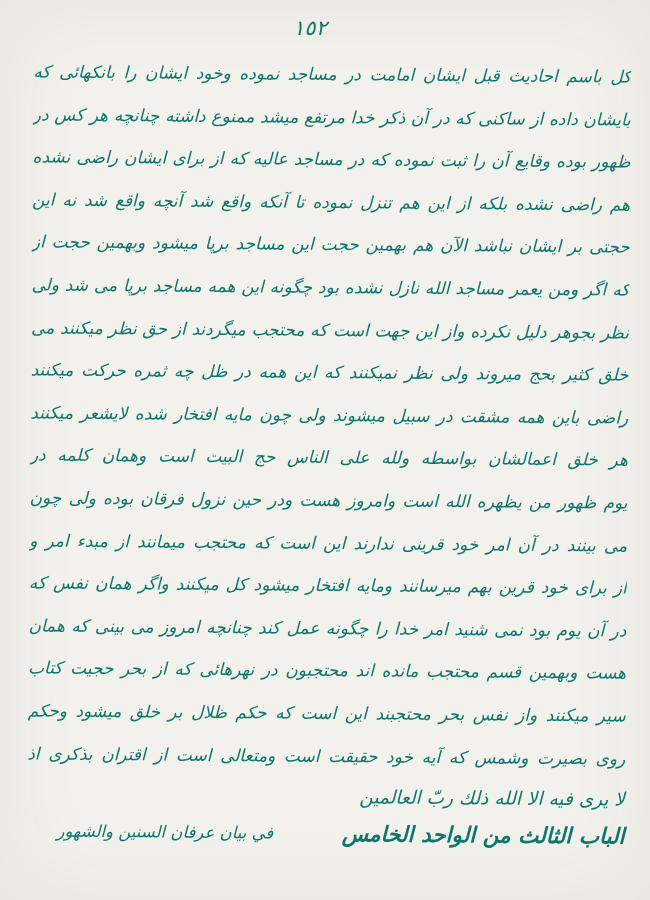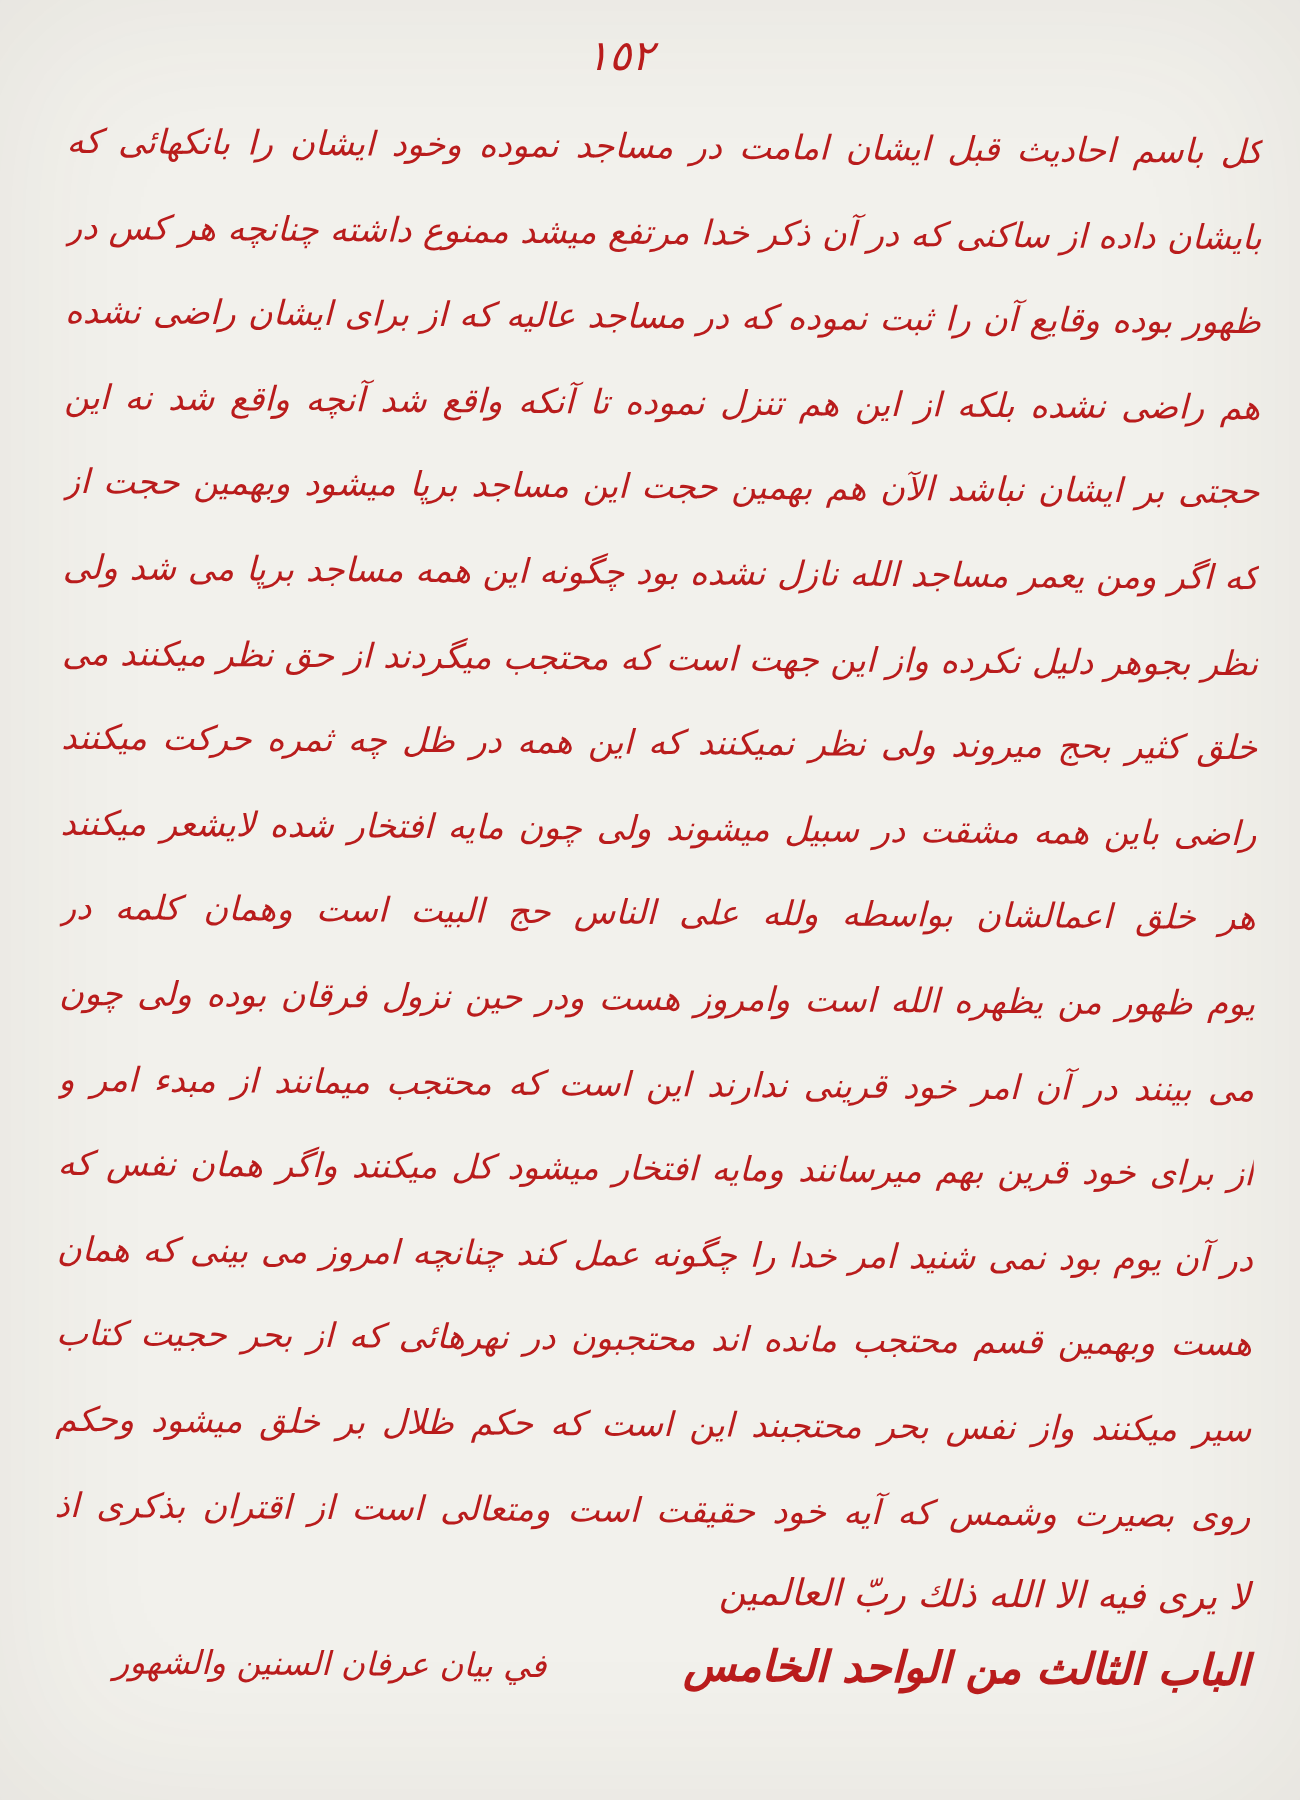--- a/index.html
+++ b/index.html
@@ -5,21 +5,21 @@
   html, body { margin: 0; padding: 0; background: #888; }
   .page {
     position: relative;
     width: 650px;
     height: 900px;
     margin: 0 auto;
     background: #f2f1ec;
     box-shadow: inset 0 0 90px rgba(70,62,48,0.07);
     overflow: hidden;
     font-family: "DejaVu Sans", sans-serif;
-    color: #b91c1c;
+    color: #0f766e;
   }
   .page-number {
     position: absolute;
     top: 16px;
     left: 0;
     right: 30px;
     text-align: center;
     font-size: 21px;
     letter-spacing: 8px;
     font-style: italic;

